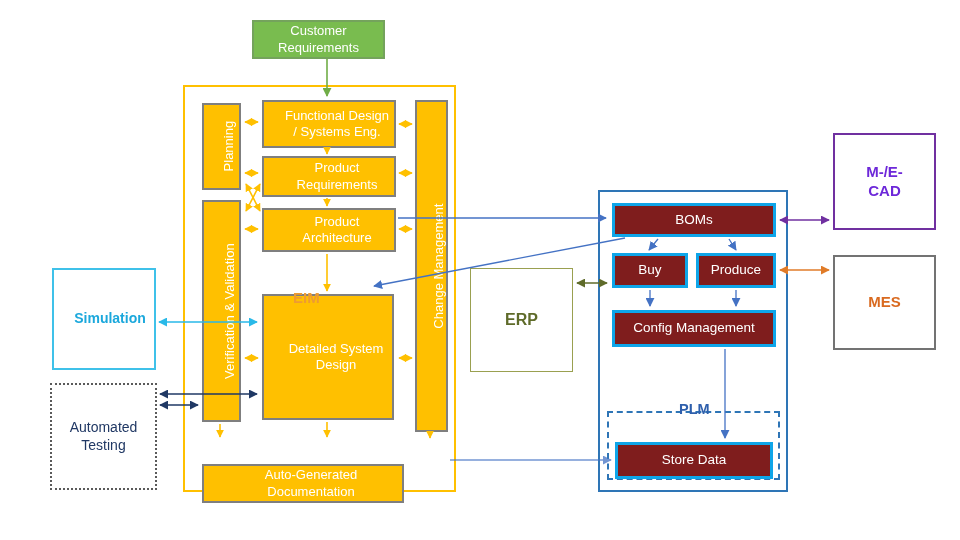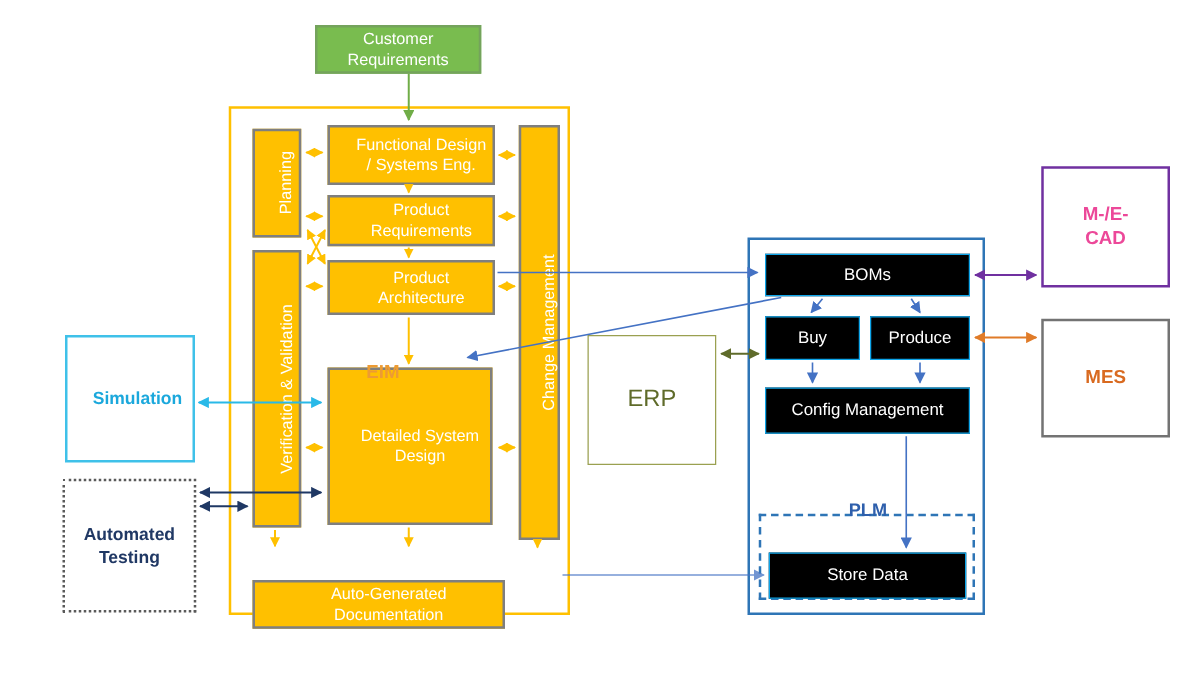--- a/index.html
+++ b/index.html
@@ -3,29 +3,29 @@
 <meta charset="utf-8">
 <style>
   html,body{margin:0;padding:0;background:#fff;}
   .canvas{position:relative;width:960px;height:540px;background:#ffffff;overflow:hidden;
           font-family:"Liberation Sans",sans-serif;}
   .box{position:absolute;box-sizing:border-box;display:flex;align-items:center;justify-content:center;}
   .lbl{white-space:pre-line;text-align:center;line-height:1.25;}
   
   .gold{background:#FFC000;border:2px solid #7F7F7F;color:#fff;font-size:13px;padding-left:16px;}
   .green{background:#79BC4F;border:2px solid #74A35C;color:#fff;font-size:13px;}
-  .blue{background:#000000;border:1px solid #0ea5e9;color:#fff;font-size:13.5px;}
+  .blue{background:#7f1d1d;border:3px solid #0ea5e9;color:#fff;font-size:13.5px;}
   
   .outer-gold{border:2px solid #FFC000;background:transparent;}
   .plm-container{border:2px solid #2E75B6;background:#fff;}
   .pdm-dashed{border:2px dashed #2E75B6;background:transparent;}
   .sim{border:2px solid #3FC1E9;background:#fff;color:#1BA8DC;font-weight:bold;font-size:14px;padding-left:12px;}
-  .autotest{border:2px dotted #5a5a5a;background:#fff;color:#203864;font-weight:bold;font-size:14px;justify-content:center;}
-  .erp{border:1.5px solid #9aa050;background:#fff;color:#5F6B2A;font-weight:normal;font-size:19px;}
-  .cad{border:2px solid #7030A0;background:#fff;color:#ec4899;font-weight:bold;font-size:15px;}
+  .autotest{border:2px dotted #5a5a5a;background:#fff;color:#203864;font-weight:normal;font-size:14px;justify-content:center;}
+  .erp{border:1.5px solid #9aa050;background:#fff;color:#5F6B2A;font-weight:bold;font-size:16px;}
+  .cad{border:2px solid #7030A0;background:#fff;color:#6d28d9;font-weight:bold;font-size:15px;}
   .mes{border:2px solid #737373;background:#fff;color:#D96A20;font-weight:bold;font-size:15px;}
   
   .vbox .lbl{transform:rotate(-90deg);white-space:nowrap;}
   
   .free-label{position:absolute;white-space:nowrap;margin-top:28px;}
   .eim-label{color:#ED9B33;font-weight:bold;font-size:15px;}
   .plm-label{color:#2E5FAC;font-weight:bold;font-size:14.5px;}
   .pdm-label{color:#b91c1c;font-size:14.5px;}
   svg.arrows{position:absolute;left:0;top:0;width:960px;height:540px;pointer-events:none;}
 </style>

